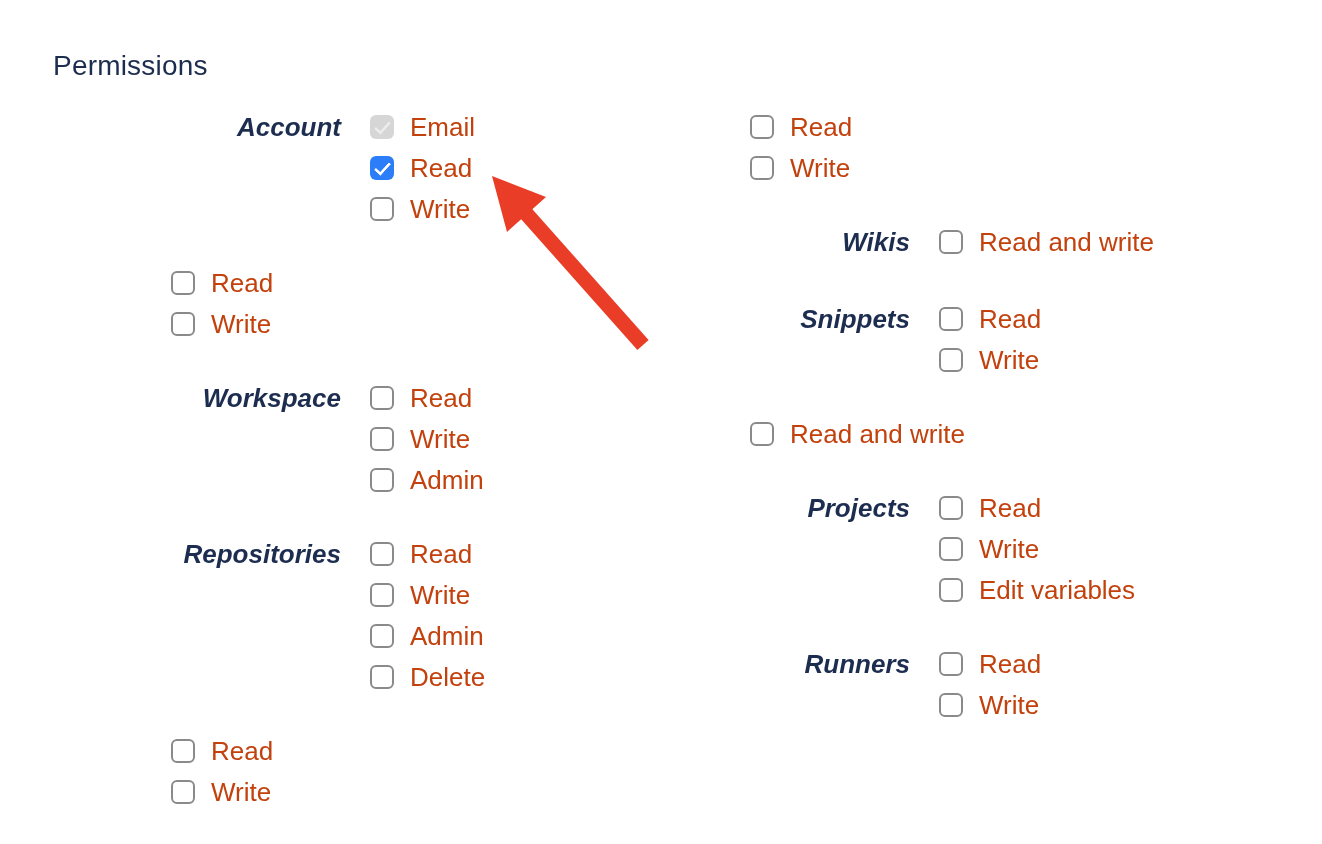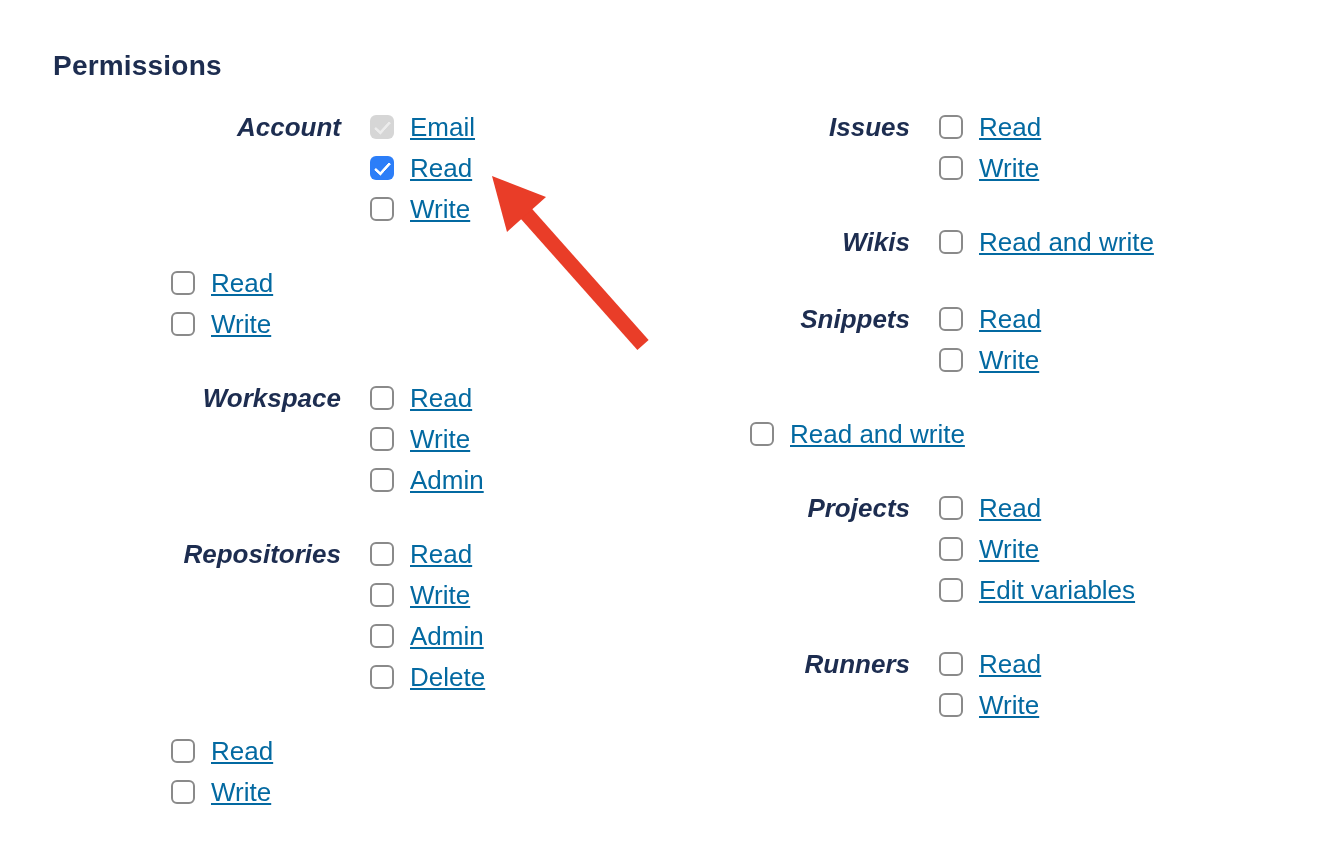--- a/index.html
+++ b/index.html
@@ -10,21 +10,21 @@
     height: 844px;
     background: #ffffff;
     overflow: hidden;
   }
   .heading {
     position: absolute;
     left: 53px;
     top: 50px;
     margin: 0;
     font-size: 28px;
-    font-weight: bold;
+    font-weight: normal;
     line-height: 32px;
     color: #1d2d50;
     letter-spacing: 0.2px;
   }
   .col {
     position: absolute;
     top: 115px;
     display: flex;
     flex-direction: column;
     gap: 50px;
@@ -86,23 +86,22 @@
     border-style: solid;
     border-width: 0 3px 3px 0;
     border-radius: 1px;
     transform: rotate(42deg);
   }
   .checkbox.checked::after  { border-color: #ffffff; }
   .checkbox.disabled::after { border-color: #ececec; }
   .item-label {
     font-size: 26px;
     line-height: 26px;
-    color: #0369a1;
+    color: #c2410c;
     white-space: nowrap;
-    text-decoration: underline;
   }
   .arrow-overlay {
     position: absolute;
     left: 0; top: 0;
     width: 1322px;
     height: 844px;
     pointer-events: none;
   }
 </style>
 </head>
@@ -188,21 +187,20 @@
     </label>
           <label class="item">
       <span class="checkbox unchecked"></span>
       <span class="item-label">Write</span>
     </label>
         </div>
     </div>
     </div>
   <div class="col col-right">
       <div class="group">
-      <div class="group-label">Issues</div>
       <div class="group-items">
           <label class="item">
       <span class="checkbox unchecked"></span>
       <span class="item-label">Read</span>
     </label>
           <label class="item">
       <span class="checkbox unchecked"></span>
       <span class="item-label">Write</span>
     </label>
         </div>

